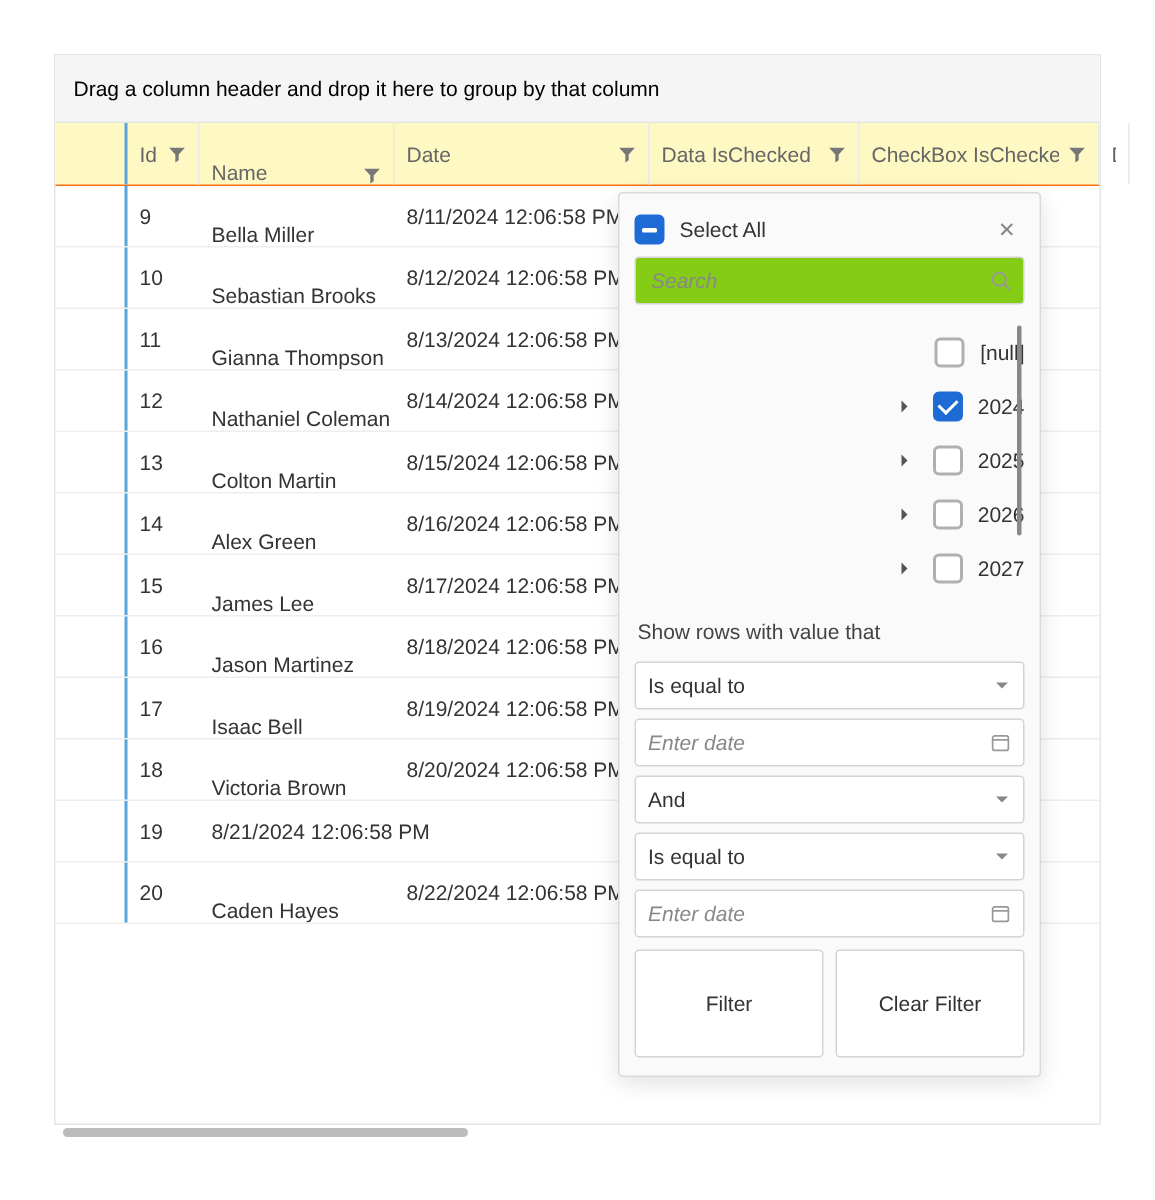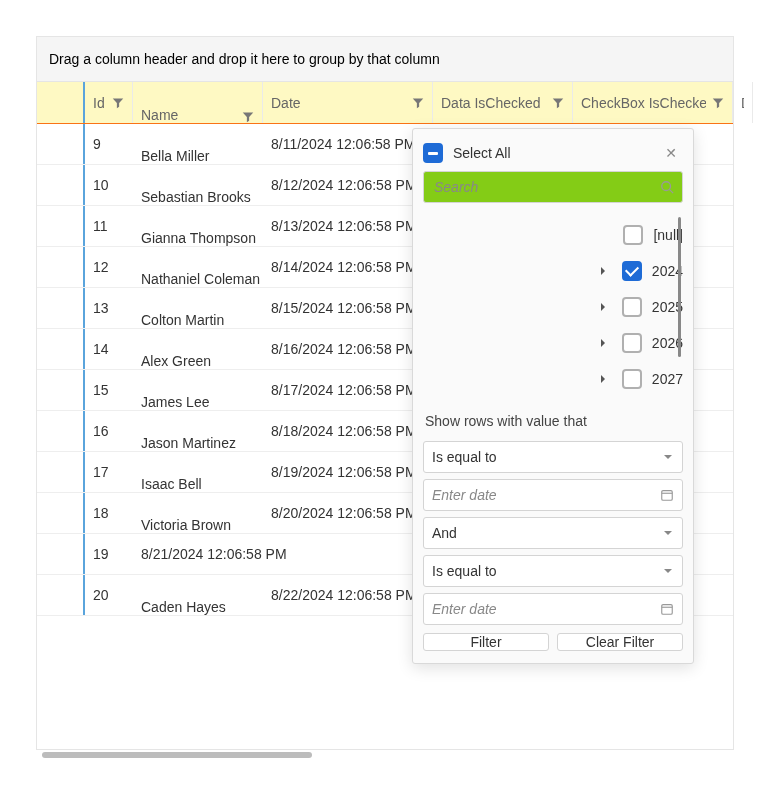--- a/index.html
+++ b/index.html
@@ -226,21 +226,21 @@
   .select-box .chev { color: #888; }
   .date-box .date-icon { color: #999; }
   .popup-actions {
     display: flex;
     gap: 8px;
     margin: 8px 2px 2px 2px;
   }
   .btn {
     flex: 1;
     text-align: center;
-    padding: 0 0;
+    padding: 27px 0;
     border: 1px solid #d4d4d4;
     border-radius: 3px;
     background: #fff;
     cursor: pointer;
     color: #333;
   }
   svg { display: block; }
 </style>
 </head>
 <body>

